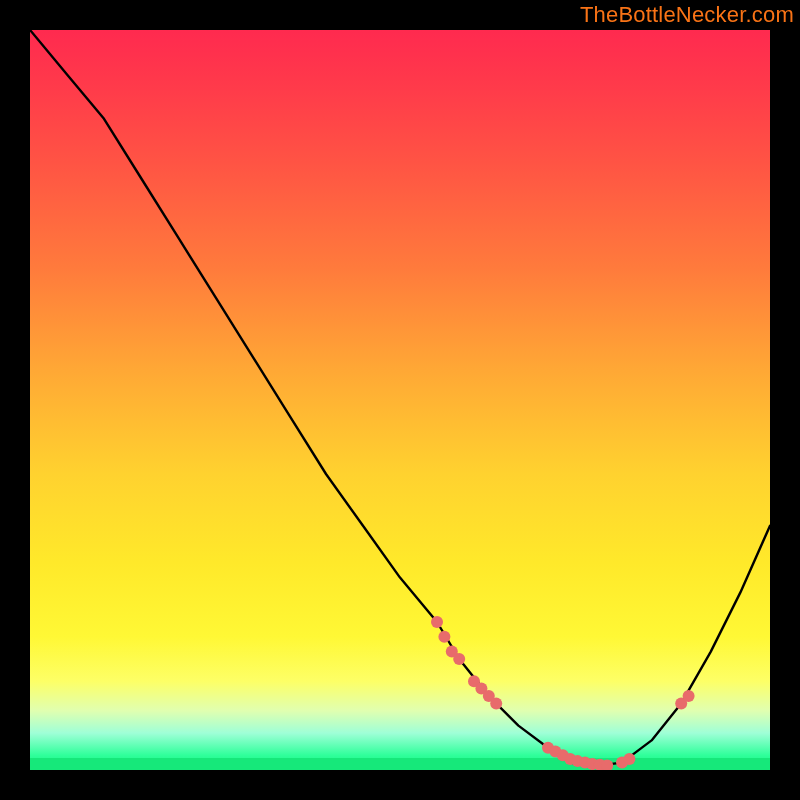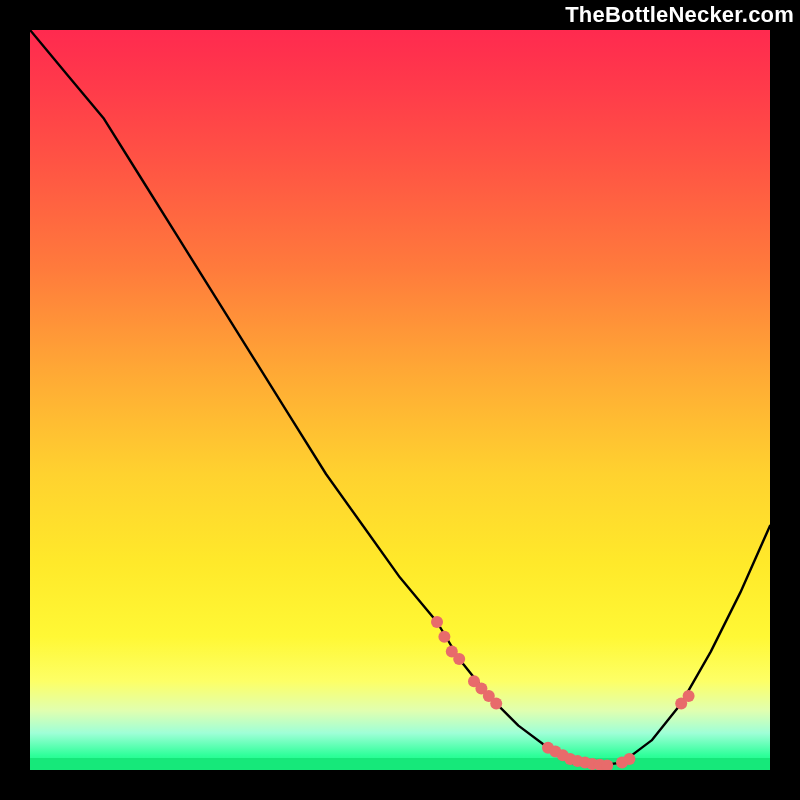--- a/index.html
+++ b/index.html
@@ -14,23 +14,23 @@
   .frame {
     position: relative;
     width: 800px;
     height: 800px;
     background: #000;
   }
   .watermark {
     position: absolute;
     top: 2px;
     right: 6px;
-    color: #ffffff;
+    color: #f97316;
     font-size: 22px;
-    font-weight: 700;
+    font-weight: 400;
     letter-spacing: 0.2px;
     z-index: 10;
   }
   .plot-area {
     position: absolute;
     left: 30px;
     top: 30px;
     width: 740px;
     height: 740px;
     overflow: hidden;

